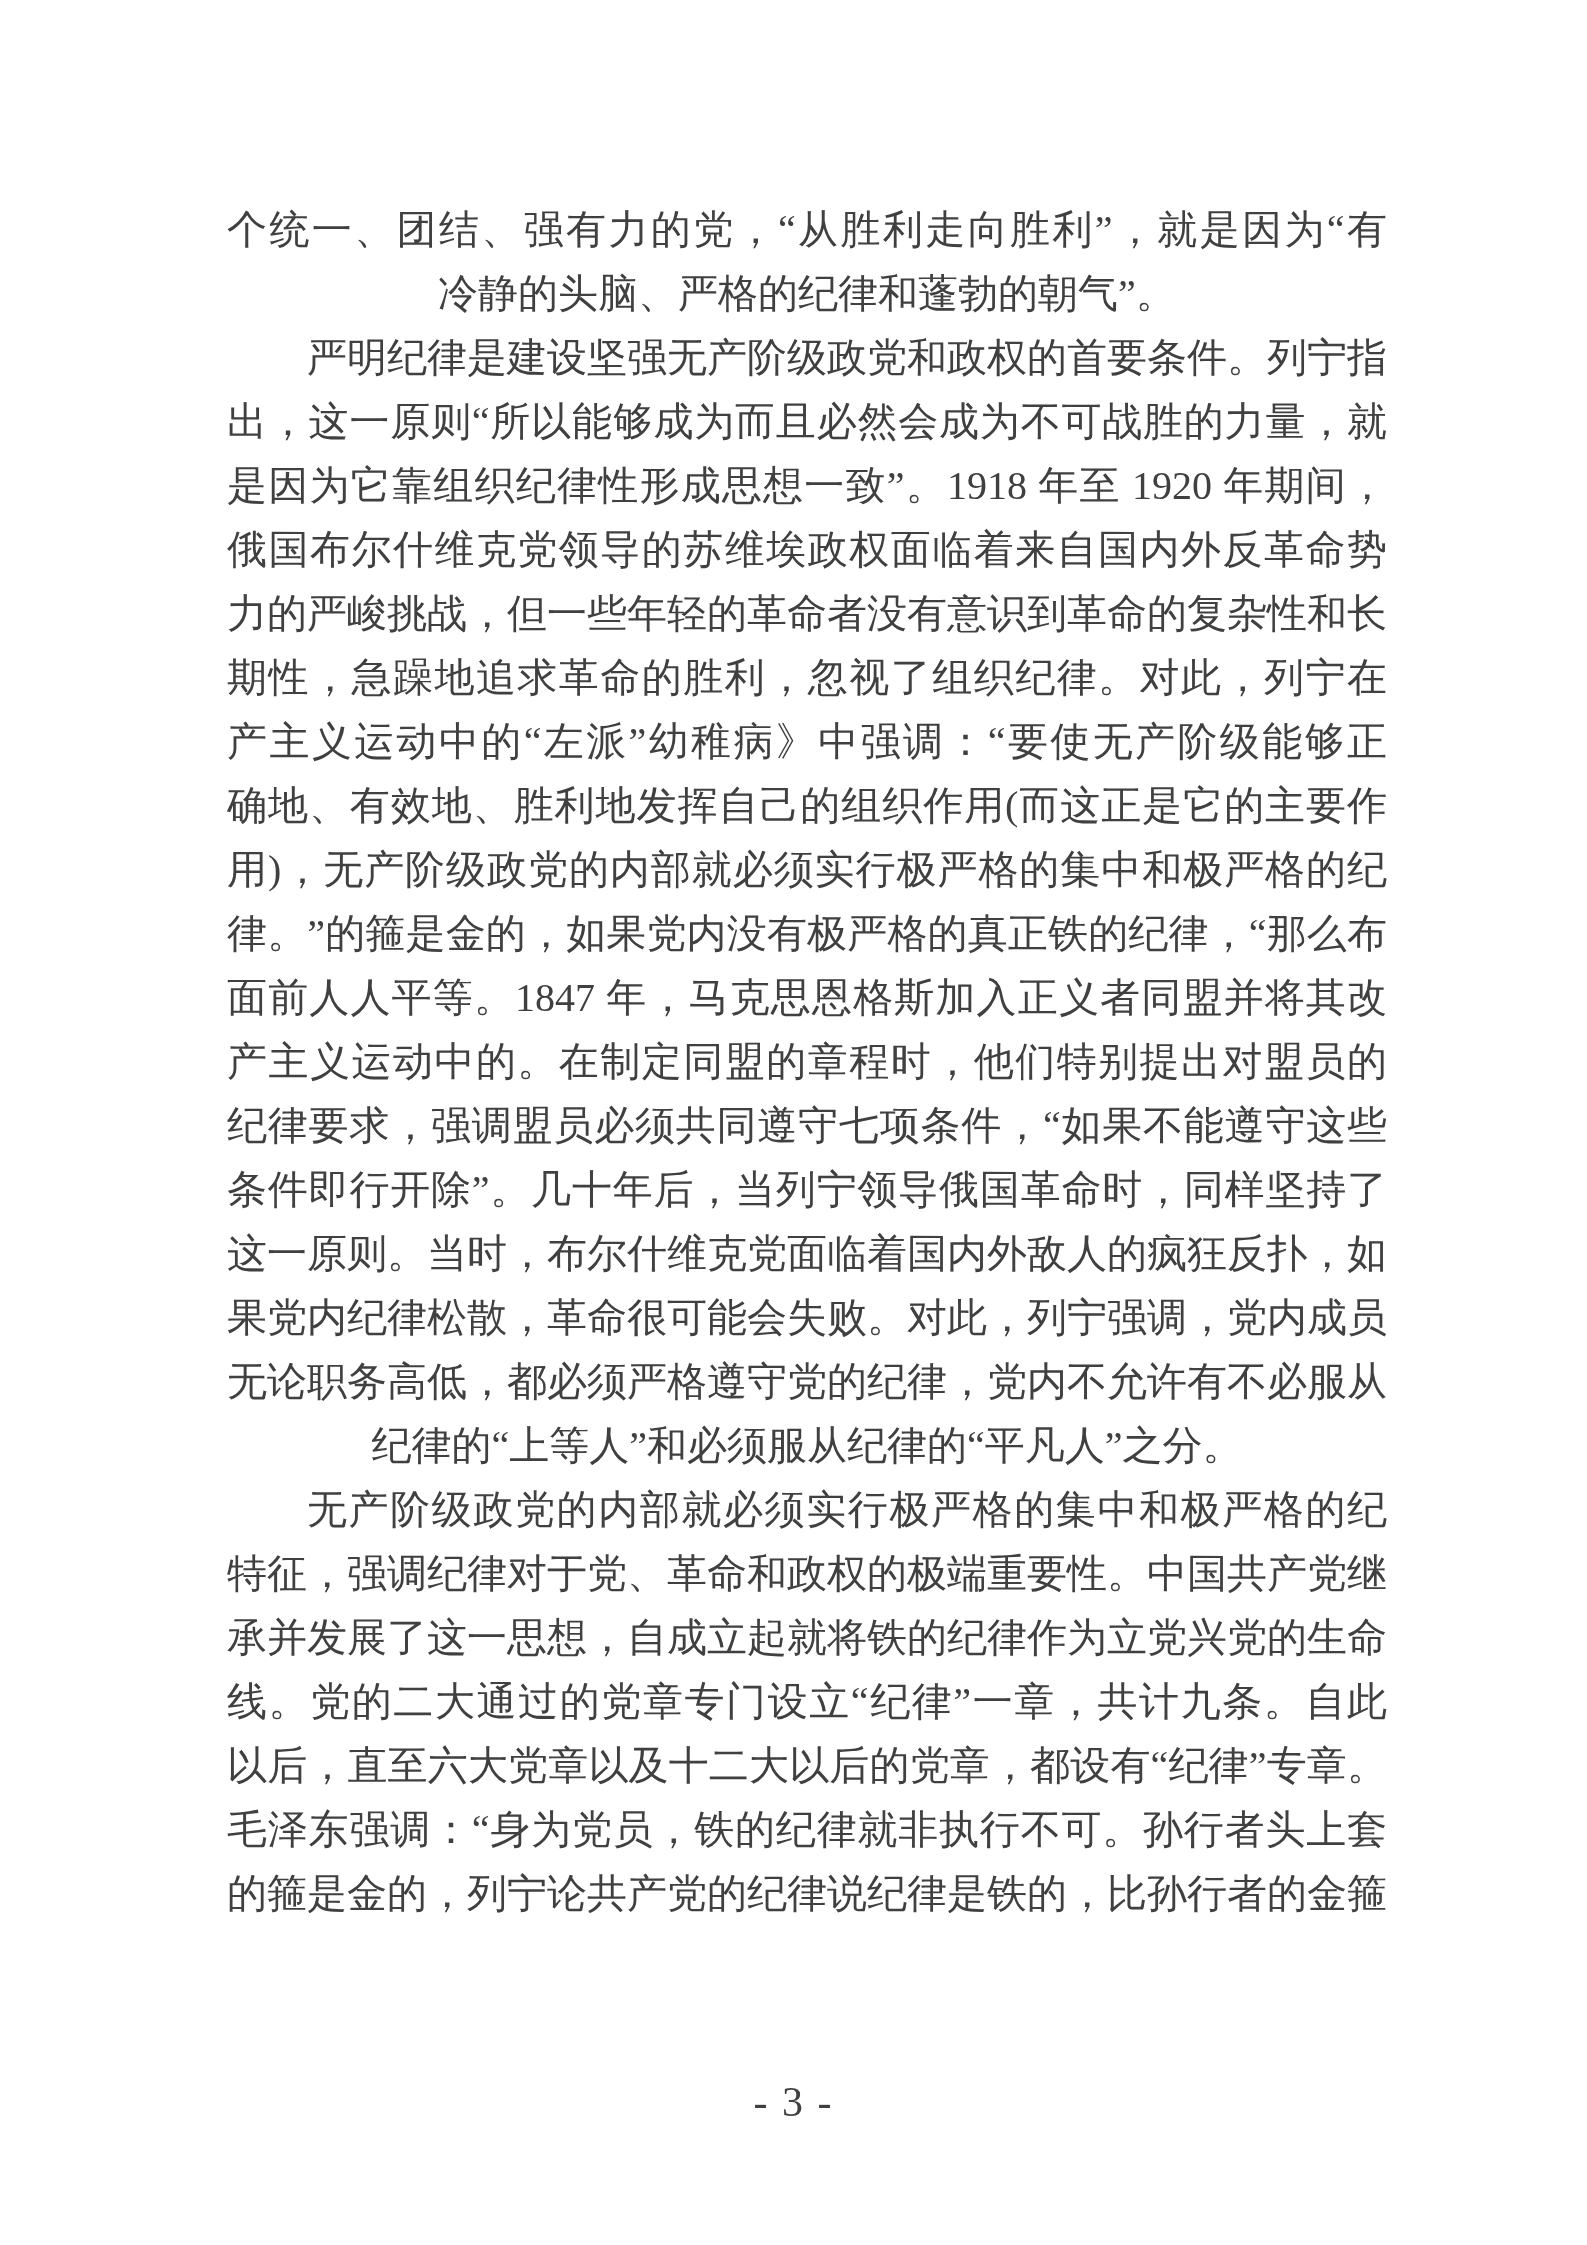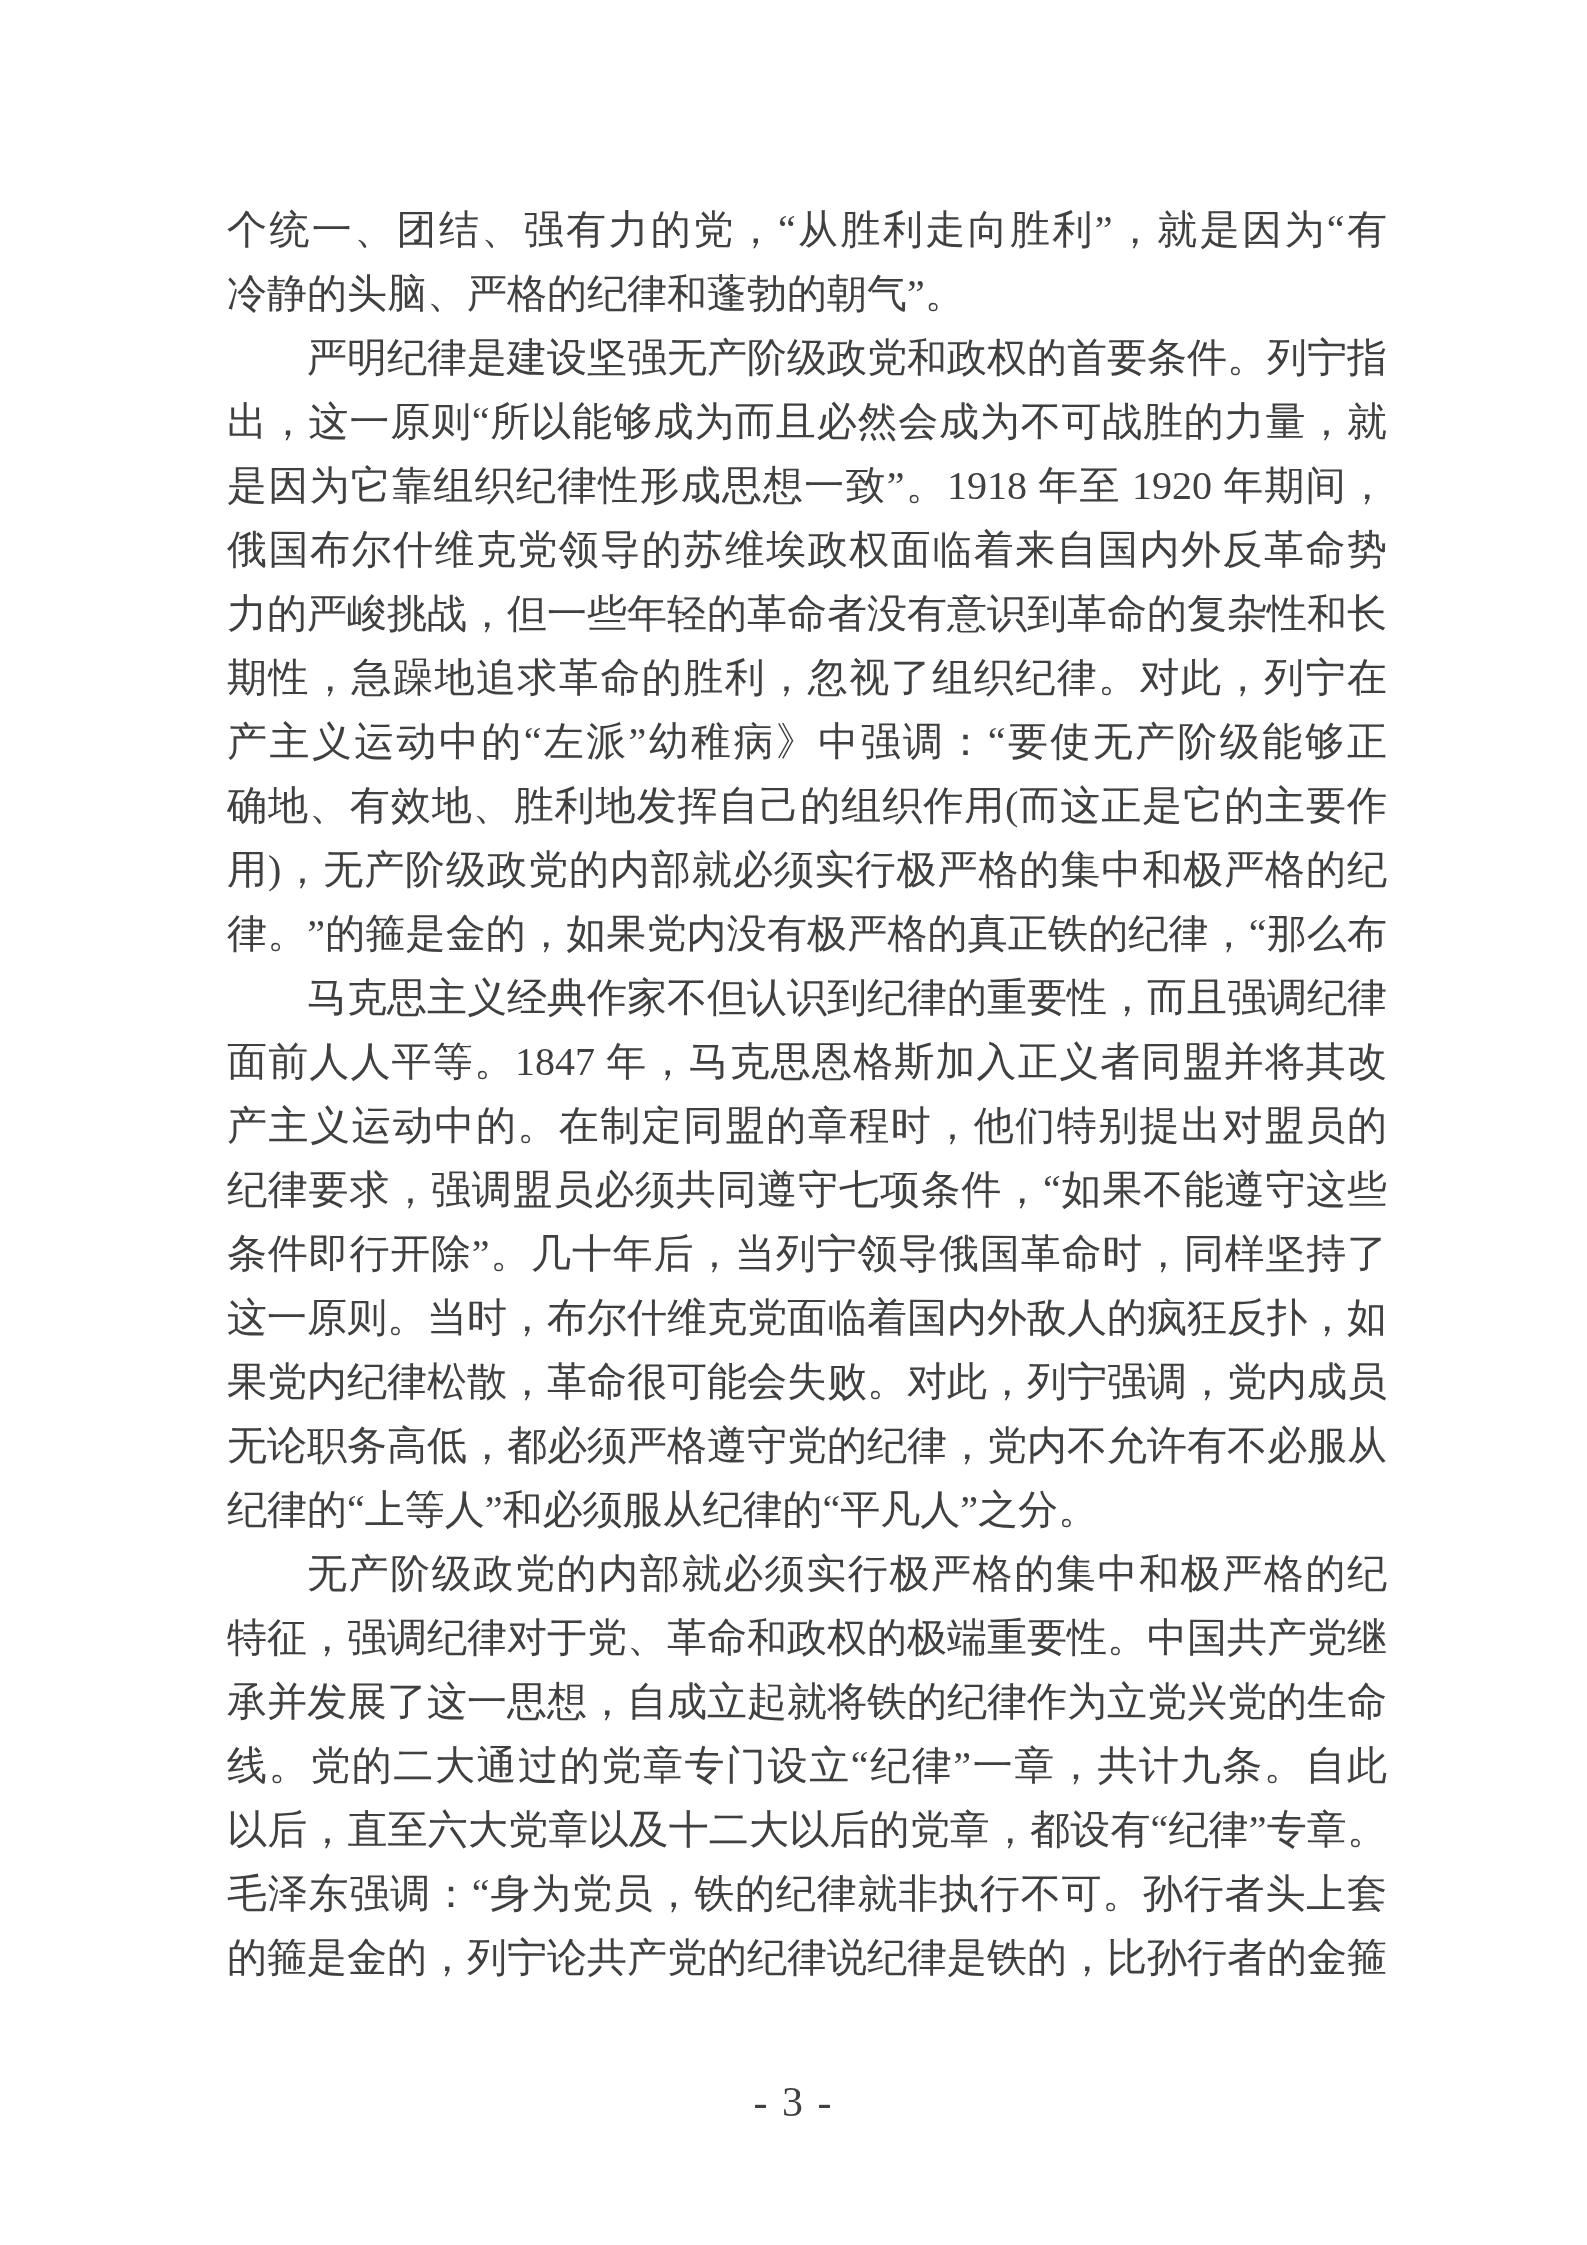--- a/index.html
+++ b/index.html
@@ -21,20 +21,21 @@
     left: 227px;
     top: 198px;
     width: 1160px;
     font-size: 40px;
     line-height: 64px;
     text-align: left;
   }
   .line {
     height: 64px;
     overflow: hidden;
+    text-align: center;
   }
   .line.justify {
     text-align: justify;
     text-align-last: justify;
   }
   .line.indent {
     text-indent: 80px;
   }
   .page-number {
     position: absolute;
@@ -57,21 +58,20 @@
       <div class="line indent justify">严明纪律是建设坚强无产阶级政党和政权的首要条件。列宁指</div>
       <div class="line justify">出，这一原则“所以能够成为而且必然会成为不可战胜的力量，就</div>
       <div class="line justify">是因为它靠组织纪律性形成思想一致”。1918 年至 1920 年期间，</div>
       <div class="line justify">俄国布尔什维克党领导的苏维埃政权面临着来自国内外反革命势</div>
       <div class="line justify">力的严峻挑战，但一些年轻的革命者没有意识到革命的复杂性和长</div>
       <div class="line justify">期性，急躁地追求革命的胜利，忽视了组织纪律。对此，列宁在《共</div>
       <div class="line justify">产主义运动中的“左派”幼稚病》中强调：“要使无产阶级能够正</div>
       <div class="line justify">确地、有效地、胜利地发挥自己的组织作用(而这正是它的主要作</div>
       <div class="line justify">用)，无产阶级政党的内部就必须实行极严格的集中和极严格的纪</div>
       <div class="line justify">律。”的箍是金的，如果党内没有极严格的真正铁的纪律，“那么布</div>
-      <div class="line indent justify">马克思主义经典作家不但认识到纪律的重要性，而且强调纪律</div>
       <div class="line justify">面前人人平等。1847 年，马克思恩格斯加入正义者同盟并将其改组</div>
       <div class="line justify">产主义运动中的。在制定同盟的章程时，他们特别提出对盟员的</div>
       <div class="line justify">纪律要求，强调盟员必须共同遵守七项条件，“如果不能遵守这些</div>
       <div class="line justify">条件即行开除”。几十年后，当列宁领导俄国革命时，同样坚持了</div>
       <div class="line justify">这一原则。当时，布尔什维克党面临着国内外敌人的疯狂反扑，如</div>
       <div class="line justify">果党内纪律松散，革命很可能会失败。对此，列宁强调，党内成员</div>
       <div class="line justify">无论职务高低，都必须严格遵守党的纪律，党内不允许有不必服从</div>
       <div class="line">纪律的“上等人”和必须服从纪律的“平凡人”之分。</div>
       <div class="line indent justify">无产阶级政党的内部就必须实行极严格的集中和极严格的纪</div>
       <div class="line justify">特征，强调纪律对于党、革命和政权的极端重要性。中国共产党继</div>

